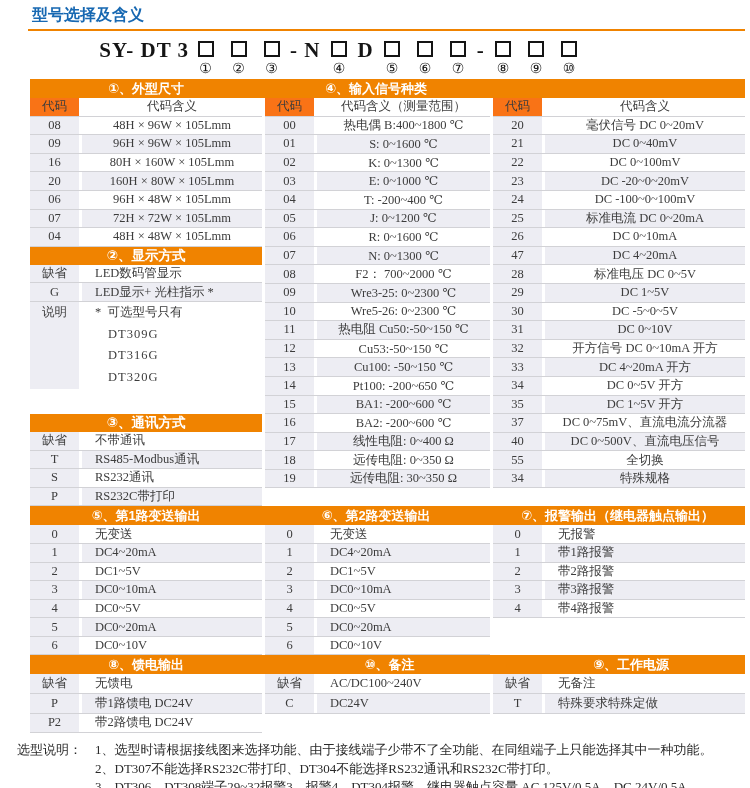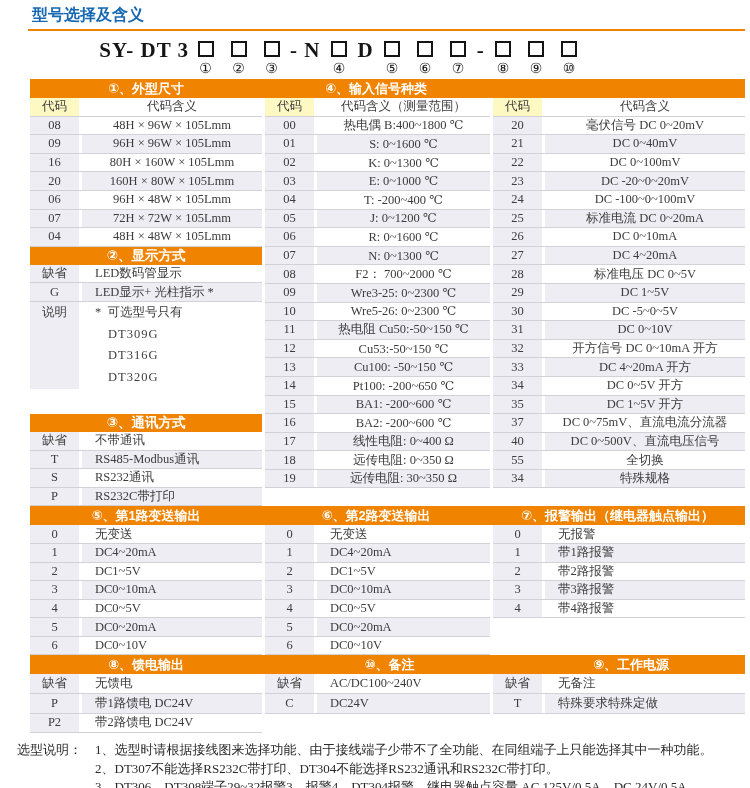--- a/index.html
+++ b/index.html
@@ -30,21 +30,21 @@
   
   .band{display:flex;align-items:flex-start;}
   .col1{width:232px;}.col2{width:225px;margin-left:3px;}.col3{flex:1;margin-left:3px;}
   
   .trow{display:flex;align-items:stretch;height:17.6px;border-bottom:1px solid #d2d2d6;
         font-size:12.5px;color:#3c3c3c;}
   .tc{display:flex;align-items:center;justify-content:center;}
   .code{width:49px;background:#ededf3;flex:none;}
   .val{flex:1;margin-left:3px;background:#fff;}
   .rows div.trow:nth-of-type(even) .val{background:#ededf3;}
-  .thead .code{background:#fef9c3;}
+  .thead .code{background:#f97316;}
   .vleft .val{justify-content:flex-start;padding-left:13px;}
   .noteblock{height:112px;border-bottom:none;}
   .noteblock .code{align-items:flex-start;padding-top:2px;height:85px;}
   .noteblock .valcol{flex:1;margin-left:3px;display:flex;flex-direction:column;
         justify-content:flex-start;}
   .nline{line-height:21.6px;padding-left:13px;white-space:pre;}
   .nmodel{line-height:21.6px;padding-left:26px;letter-spacing:1px;}
   .b3 .trow{height:18.6px;}
   
   .notes{display:flex;margin-top:8px;margin-left:-13px;font-size:13px;color:#2a2a2a;}
@@ -357,21 +357,21 @@
               <span class="tc code">25</span>
               <span class="tc val">标准电流 DC 0~20mA</span>
             </div>
 
             <div class="trow">
               <span class="tc code">26</span>
               <span class="tc val">DC 0~10mA</span>
             </div>
 
             <div class="trow">
-              <span class="tc code">27</span>
+              <span class="tc code">47</span>
               <span class="tc val">DC 4~20mA</span>
             </div>
 
             <div class="trow">
               <span class="tc code">28</span>
               <span class="tc val">标准电压 DC 0~5V</span>
             </div>
 
             <div class="trow">
               <span class="tc code">29</span>

